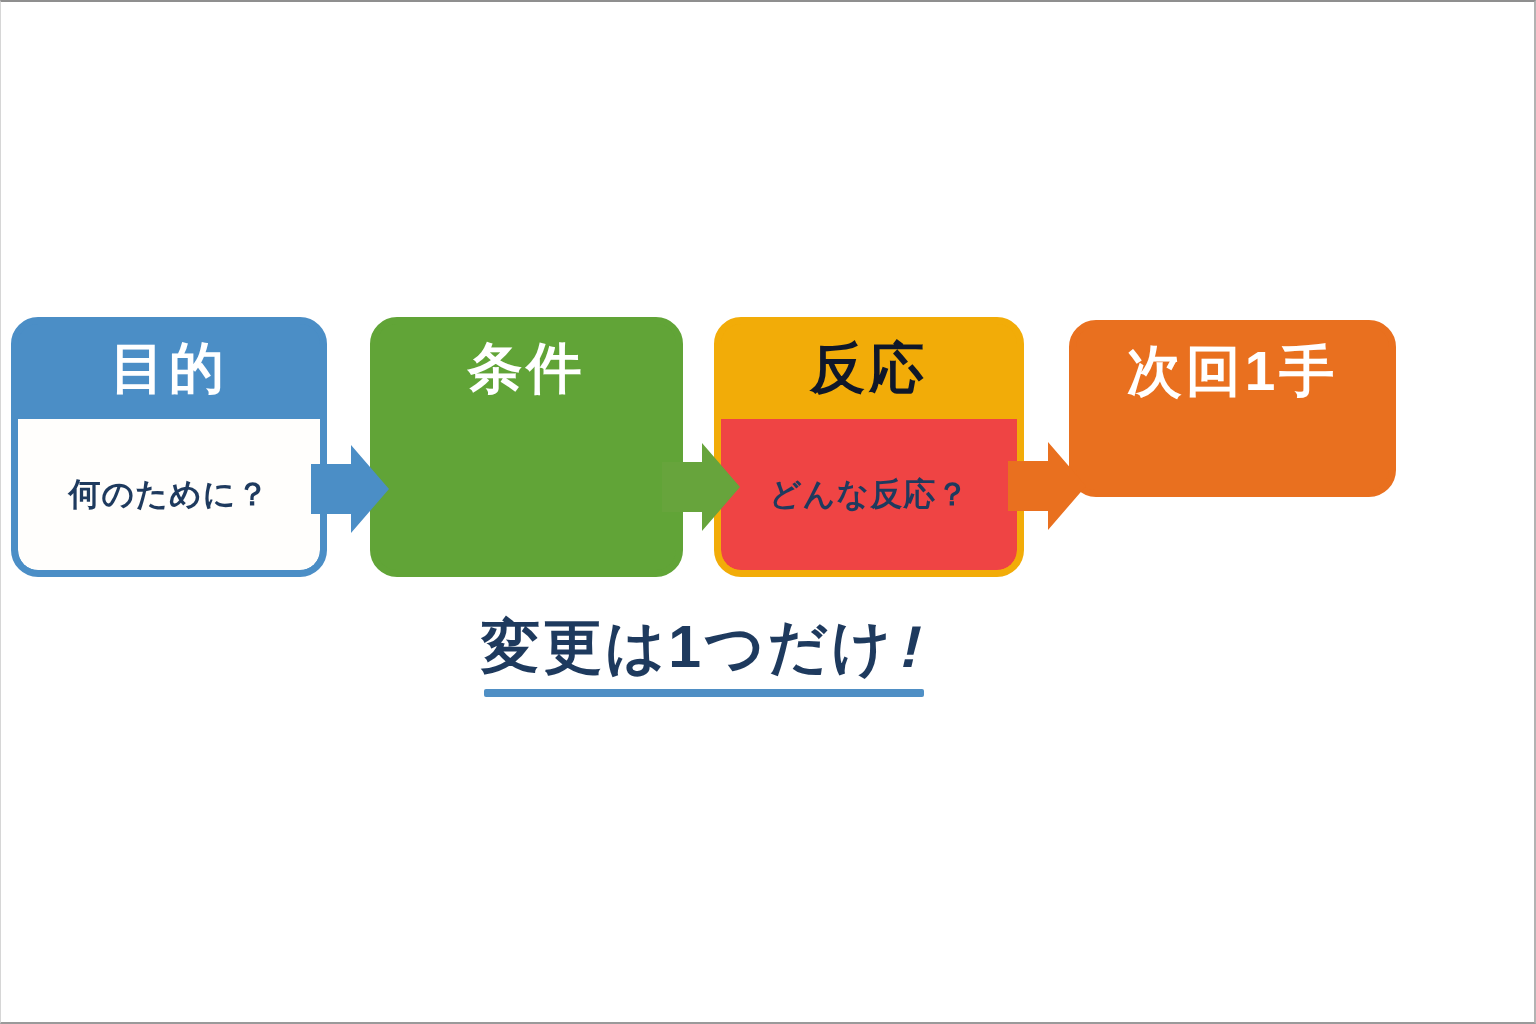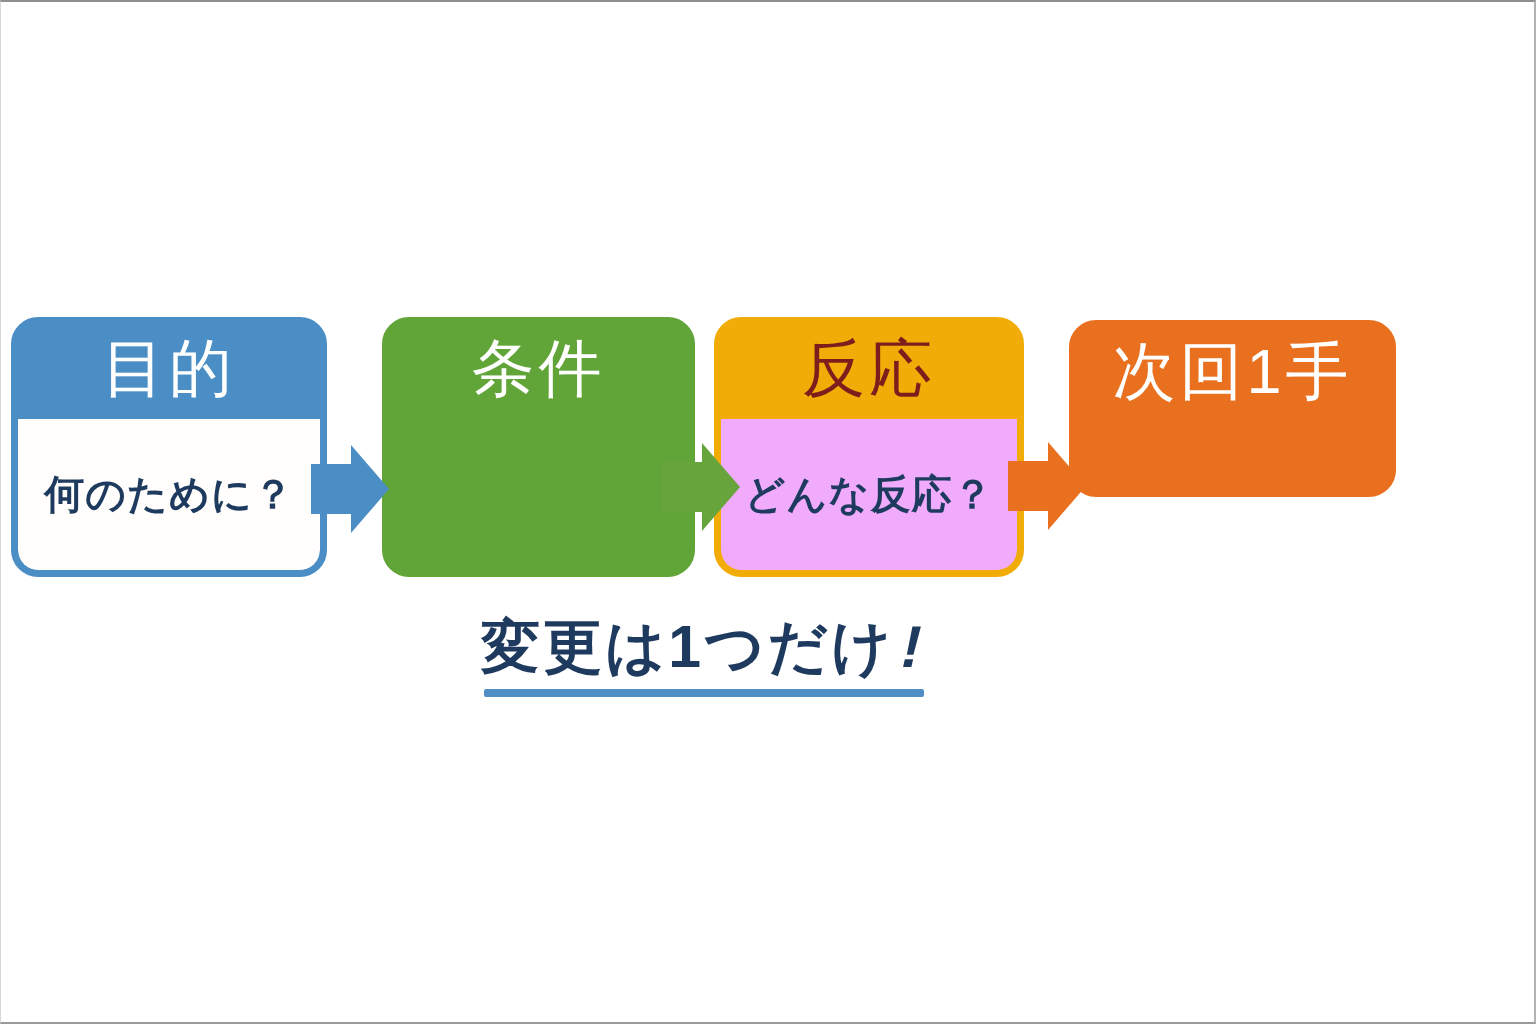--- a/index.html
+++ b/index.html
@@ -24,43 +24,43 @@
     position: absolute;
     top: 315px;
     height: 260px;
     border-radius: 27px;
     border: 7px solid;           
     display: flex;
     flex-direction: column;
     overflow: hidden;
   }
   .card1 { left: 10px;   width: 316px; }
-  .card2 { left: 381px;  width: 313px; }
+  .card2 { left: 369px;  width: 313px; }
   .card3 { left: 713px;  width: 310px; }
   .card4 { left: 1068px; top: 318px; width: 327px; height: 177px; }
 
   .card-header {
     height: 95px;
     flex: 0 0 auto;
     display: flex;
     align-items: center;
     justify-content: center;
-    font-size: 63px;
-    font-weight: 400;
+    font-size: 55px;
+    font-weight: 700;
     letter-spacing: 4px;
     line-height: 1;
     padding-bottom: 6px;
   }
   .card-body {
     flex: 1 1 auto;
     display: flex;
     align-items: center;
     justify-content: center;
     border-radius: 0 0 20px 20px;
-    font-size: 40px;
+    font-size: 32px;
     font-weight: 600;
     letter-spacing: 1px;
     white-space: nowrap;
   }
 
   
   .flow-arrow {
     position: absolute;
     width: 78px;
     height: 88px;
@@ -113,22 +113,22 @@
 
   <div class="card card2" style="border-color: rgb(97, 164, 55); background: rgb(97, 164, 55);">
     <div class="card-header" style="background: rgb(97, 164, 55); color: rgb(255, 255, 255);">条件</div>
   </div>
 
   <svg class="flow-arrow arrow2" viewBox="0 0 78 88">
     <polygon points="0,19 40,19 40,0 78,44 40,88 40,69 0,69" style="fill: rgb(103, 164, 60);"></polygon>
   </svg>
 
   <div class="card card3" style="border-color: rgb(242, 172, 8); background: rgb(242, 172, 8);">
-    <div class="card-header" style="background: rgb(242, 172, 8); color: #7f1d1d;">反応</div>
-    <div class="card-body" style="background: #f0abfc; color: rgb(30, 58, 94);">どんな反応？</div>
+    <div class="card-header" style="background: rgb(242, 172, 8); color: #0f172a;">反応</div>
+    <div class="card-body" style="background: #ef4444; color: rgb(30, 58, 94);">どんな反応？</div>
   </div>
 
   <svg class="flow-arrow arrow3" viewBox="0 0 78 88">
     <polygon points="0,19 40,19 40,0 78,44 40,88 40,69 0,69" style="fill: rgb(233, 112, 31);"></polygon>
   </svg>
 
   <div class="card card4" style="border-color: rgb(233, 112, 31); background: rgb(233, 112, 31);">
     <div class="card-header" style="background: rgb(233, 112, 31); color: rgb(255, 255, 255);">次回1手</div>
   </div>
 

